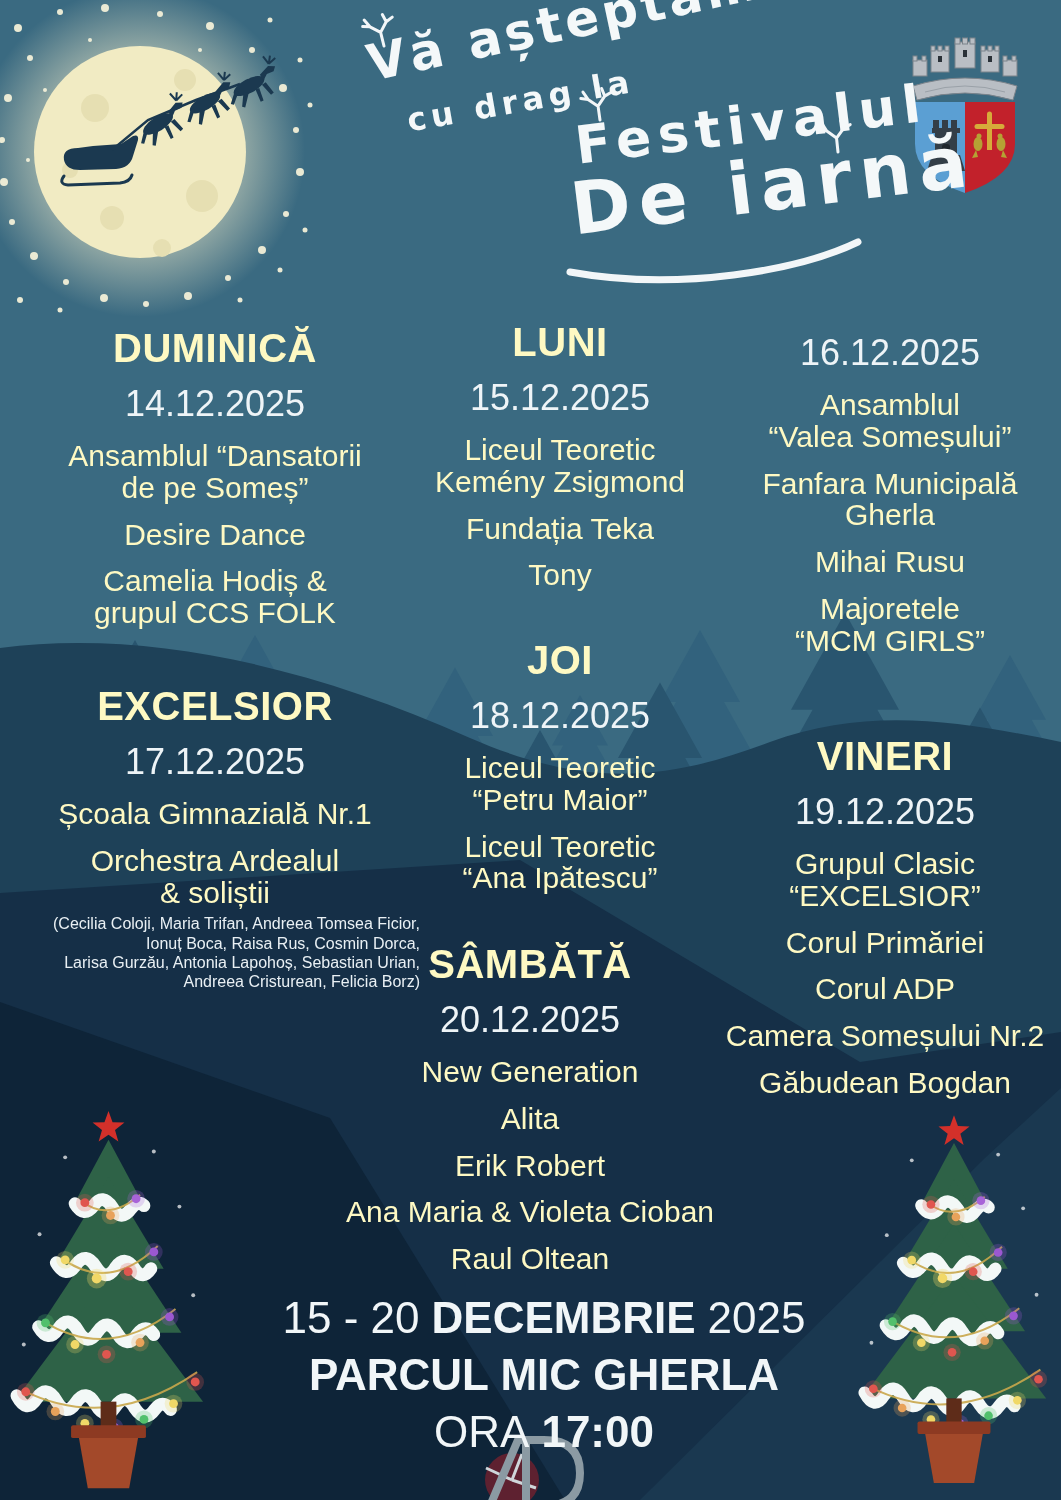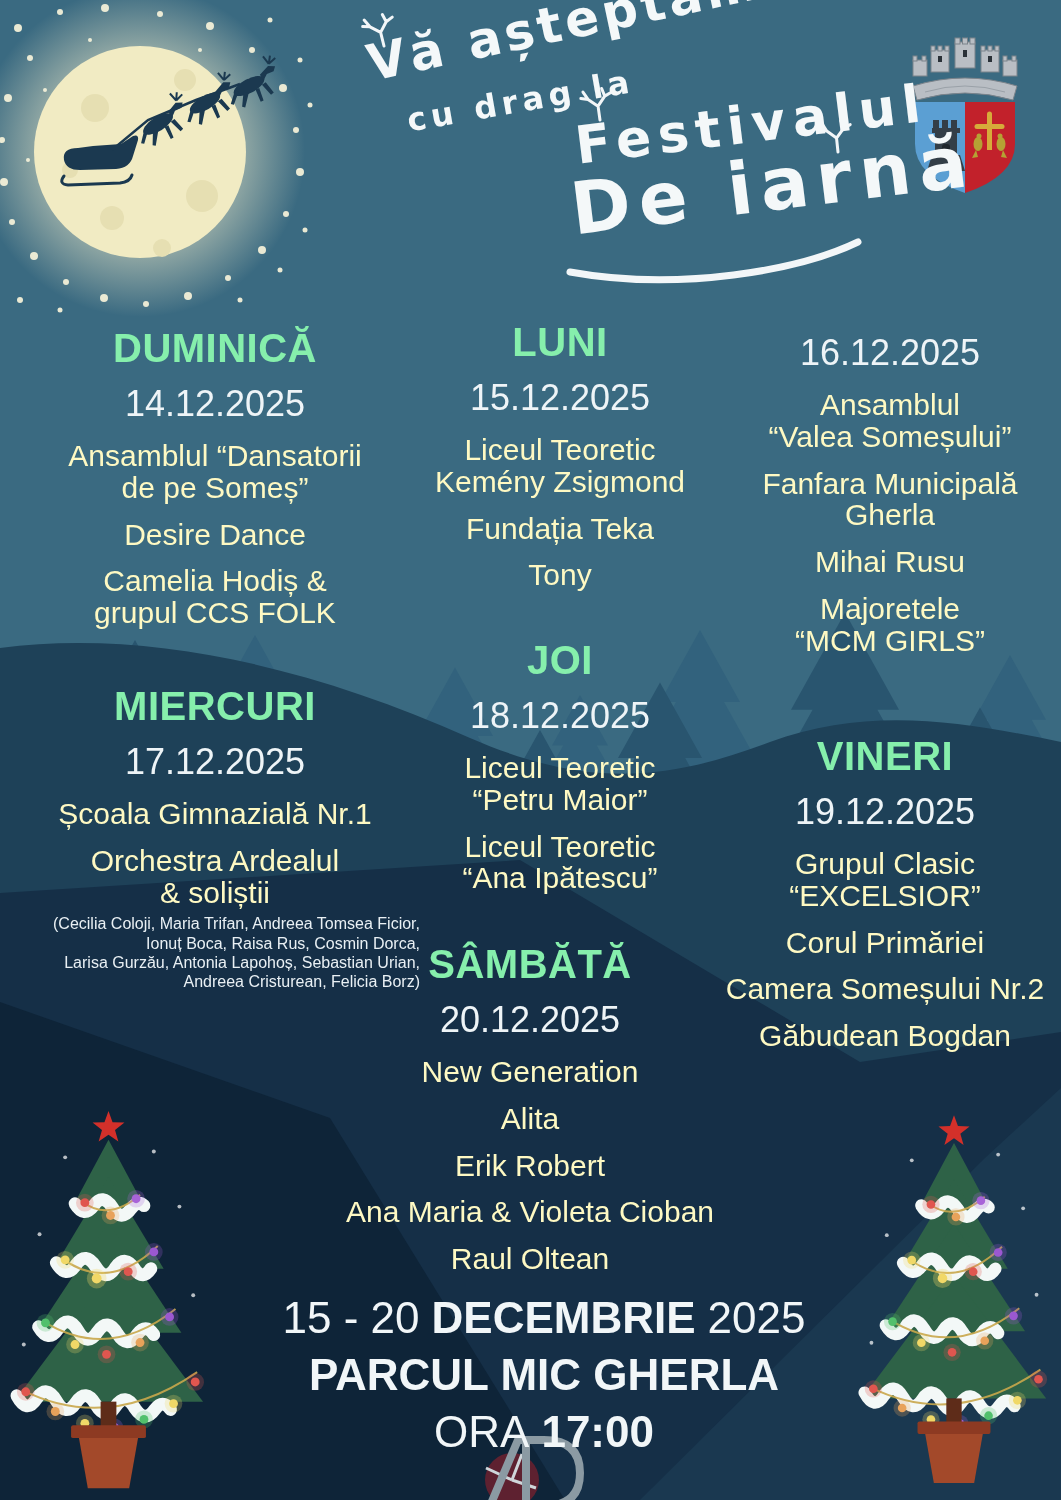--- a/index.html
+++ b/index.html
@@ -11,21 +11,21 @@
   .bg{position:absolute;inset:0;width:1061px;height:1500px;display:block;}
   
   .hand{position:absolute;color:#f4f8f9;font-family:cursive,"DejaVu Sans",sans-serif;
         white-space:nowrap;transform-origin:left top;font-weight:bold;}
   .greet1{left:362px;top:36px;font-size:50px;transform:rotate(-12deg);letter-spacing:4px;}
   .greet2{left:404px;top:102px;font-size:32px;transform:rotate(-10deg);letter-spacing:5px;}
   .title1{left:572px;top:116px;font-size:52px;transform:rotate(-7deg);letter-spacing:7px;}
   .title2{left:566px;top:168px;font-size:72px;transform:rotate(-7deg);letter-spacing:8px;}
   
   .day{position:absolute;text-align:center;}
-  .day-name{margin:0;font-size:40px;font-weight:bold;letter-spacing:.5px;color:#86efac;}
+  .day-name{margin:0;font-size:40px;font-weight:bold;letter-spacing:.5px;color:#fef9c3;}
   .day-date{font-size:36px;margin-top:12px;color:#eef4f7;}
   .event-item{font-size:30px;line-height:1.06;margin-top:15px;white-space:pre-line;color:#fef9c3;}
   .note{font-size:16px;line-height:1.2;margin-top:6px;white-space:pre-line;color:#e9f0f4;text-align:right;}
   .duminica{left:20px;top:326px;width:390px;}
   .luni{left:390px;top:320px;width:340px;}
   .marti{left:725px;top:320px;width:330px;}
   .miercuri{left:10px;top:684px;width:410px;}
   .joi{left:400px;top:638px;width:320px;}
   .vineri{left:715px;top:734px;width:340px;}
   .sambata{left:320px;top:942px;width:420px;}
@@ -364,21 +364,21 @@
     <div class="event-item">Ansamblul
 “Valea Someșului”</div>
     <div class="event-item">Fanfara Municipală
 Gherla</div>
     <div class="event-item">Mihai Rusu</div>
     <div class="event-item">Majoretele
 “MCM GIRLS”</div>
   </section>
 
   <section class="day miercuri">
-    <h2 class="day-name">MIERCURI</h2>
+    <h2 class="day-name">EXCELSIOR</h2>
     <div class="day-date">17.12.2025</div>
     <div class="event-item">Școala Gimnazială Nr.1</div>
     <div class="event-item">Orchestra Ardealul
 &amp; soliștii</div>
     <div class="note">(Cecilia Coloji, Maria Trifan, Andreea Tomsea Ficior,
 Ionuț Boca, Raisa Rus, Cosmin Dorca,
 Larisa Gurzău, Antonia Lapohoș, Sebastian Urian,
 Andreea Cristurean, Felicia Borz)</div>
   </section>
 
@@ -390,20 +390,21 @@
     <div class="event-item">Liceul Teoretic
 “Ana Ipătescu”</div>
   </section>
 
   <section class="day vineri">
     <h2 class="day-name">VINERI</h2>
     <div class="day-date">19.12.2025</div>
     <div class="event-item">Grupul Clasic
 “EXCELSIOR”</div>
     <div class="event-item">Corul Primăriei</div>
+    <div class="event-item">Corul ADP</div>
     <div class="event-item">Camera Someșului Nr.2</div>
     <div class="event-item">Găbudean Bogdan</div>
   </section>
 
   <section class="day sambata">
     <h2 class="day-name">SÂMBĂTĂ</h2>
     <div class="day-date">20.12.2025</div>
     <div class="event-item">New Generation</div>
     <div class="event-item">Alita</div>
     <div class="event-item">Erik Robert</div>

